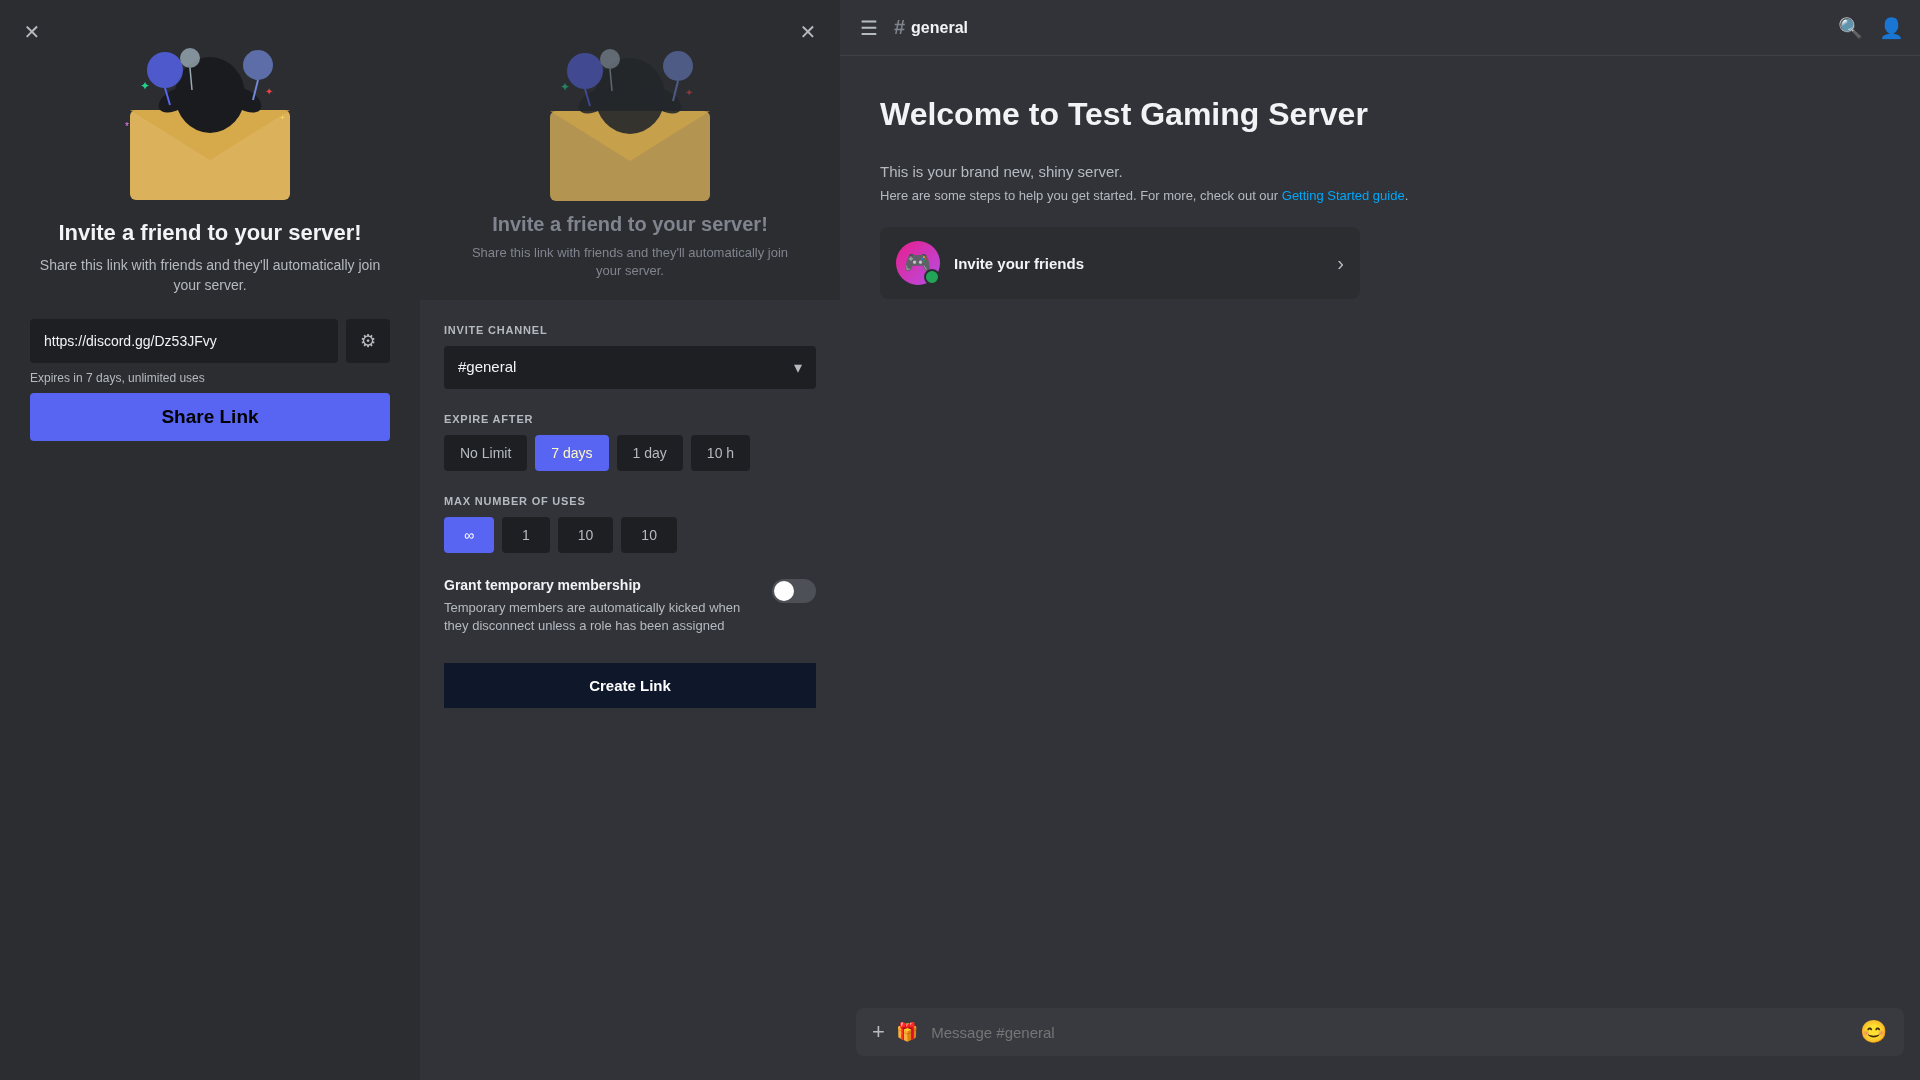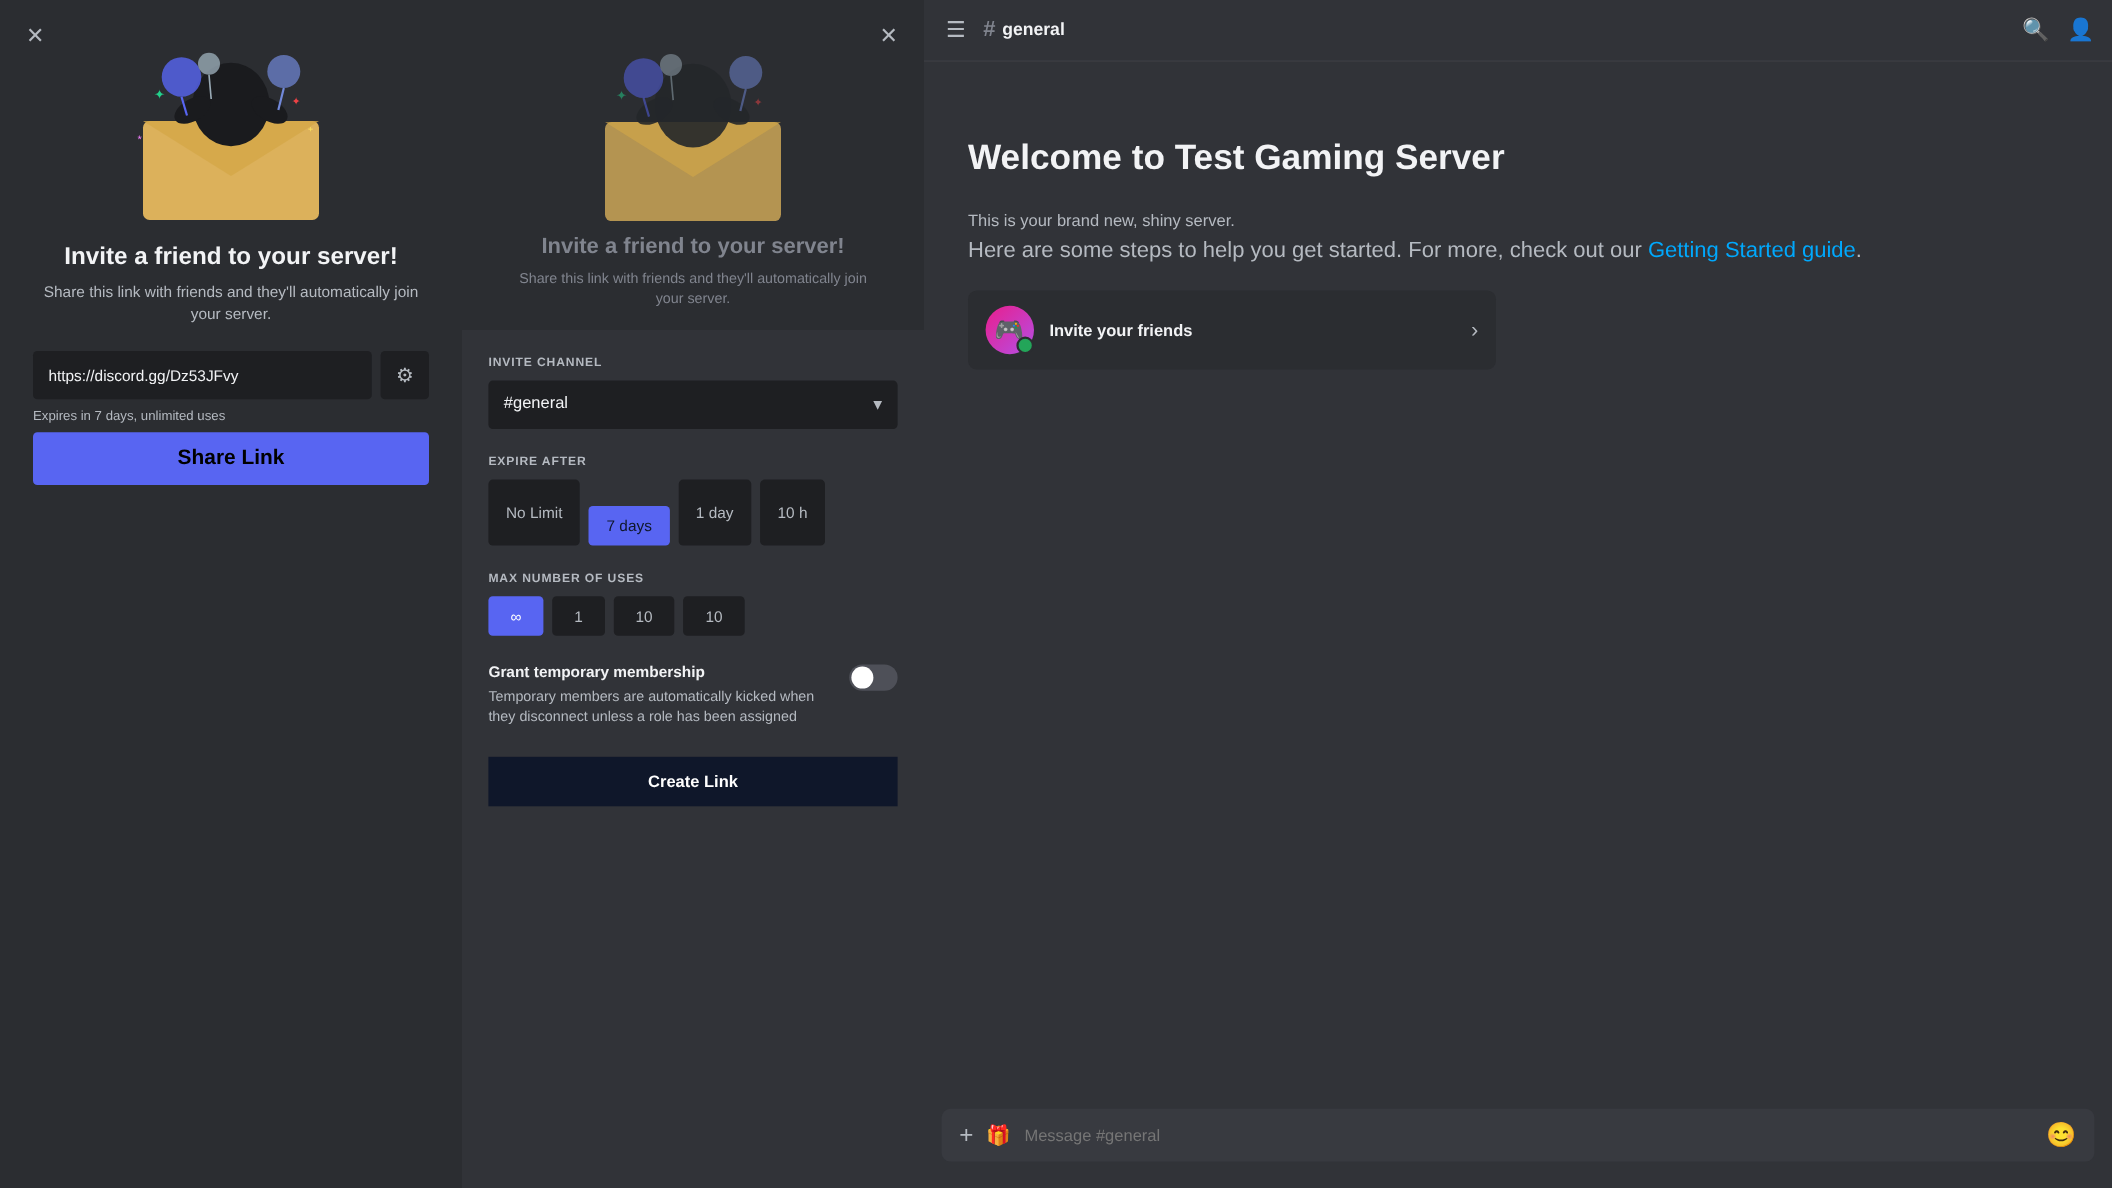--- a/index.html
+++ b/index.html
@@ -222,22 +222,21 @@
       border-radius: 4px;
       color: #b5bac1;
       font-size: 14px;
       padding: 10px 16px;
       cursor: pointer;
       white-space: nowrap;
     }
 
     .expire-btn.active {
       background: #5865f2;
-      color: #0f172a;
-      margin-top: 24px;
+      color: #fef9c3;
     }
 
     .uses-options {
       display: flex;
       gap: 8px;
       margin-bottom: 24px;
       flex-wrap: nowrap;
     }
 
     .uses-btn {
@@ -373,32 +372,31 @@
       flex: 1;
       padding: 40px 40px 0;
       overflow-y: auto;
     }
 
     .welcome-title {
       font-size: 32px;
       font-weight: 700;
       color: #f2f3f5;
       margin-bottom: 12px;
-      margin-top: 29px;
     }
 
     .welcome-desc {
       font-size: 15px;
       color: #b5bac1;
       margin-bottom: 8px;
       margin-top: 30px;
     }
 
     .welcome-steps {
-      font-size: 20px;
+      font-size: 13px;
       color: #b5bac1;
       margin-bottom: 24px;
     }
 
     .link-accent {
       color: #00a8fc;
       cursor: pointer;
     }
 
     .invite-friends-card {

